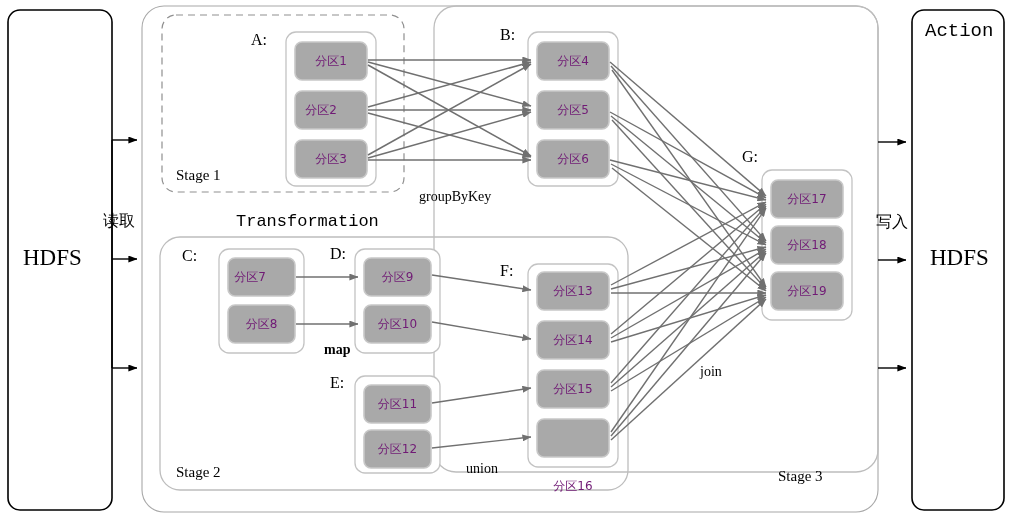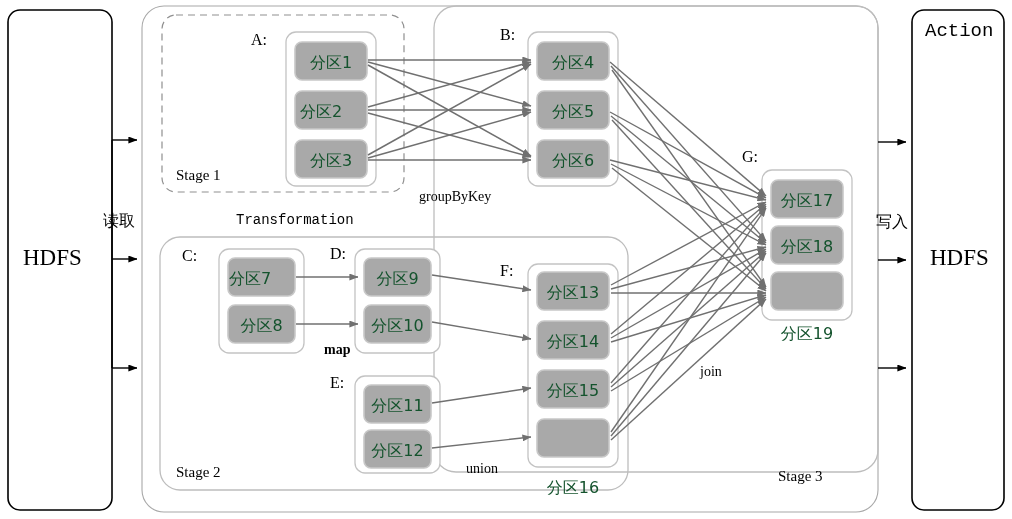--- a/index.html
+++ b/index.html
@@ -41,27 +41,27 @@
     font-size: 16px;
   }
   .op-label {
     font-size: 14px;
   }
   .cn-label {
     font-size: 16px;
     font-family: "DejaVu Sans", sans-serif;
   }
   .transformation-label {
-    font-size: 14px;
+    font-size: 17px;
   }
   .part-text {
     position: absolute;
     font-family: "DejaVu Sans", sans-serif;
-    font-size: 16px;
-    color: #14532d;
+    font-size: 12px;
+    color: #701a75;
     white-space: nowrap;
     text-align: center;
   }
 </style>
 </head>
 <body>
 
 <div id="stage">
 
   <svg class="layer" viewBox="0 0 1012 519">
@@ -228,15 +228,15 @@
   <div class="part-text" style="left:364px; top:396px; width:67px;">分区11</div>
   <div class="part-text" style="left:364px; top:441px; width:67px;">分区12</div>
 
   <div class="part-text" style="left:537px; top:283px; width:72px;">分区13</div>
   <div class="part-text" style="left:537px; top:332px; width:72px;">分区14</div>
   <div class="part-text" style="left:537px; top:381px; width:72px;">分区15</div>
   <div class="part-text" style="left:537px; top:430px; width:72px;margin-top:48px;">分区16</div>
 
   <div class="part-text" style="left:771px; top:191px; width:72px;">分区17</div>
   <div class="part-text" style="left:771px; top:237px; width:72px;">分区18</div>
-  <div class="part-text" style="left:771px; top:283px; width:72px;margin-top:41px;">分区19</div>
+  <div class="part-text" style="left:771px; top:283px; width:72px;">分区19</div>
 
 </div>
 
 </body></html>

